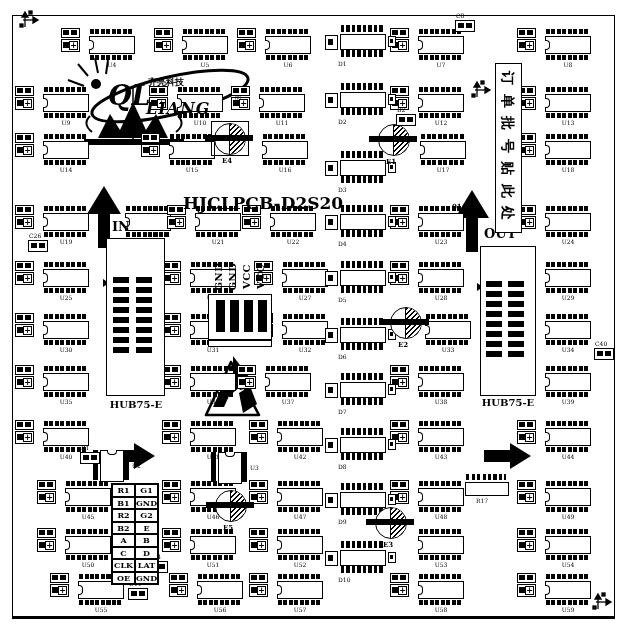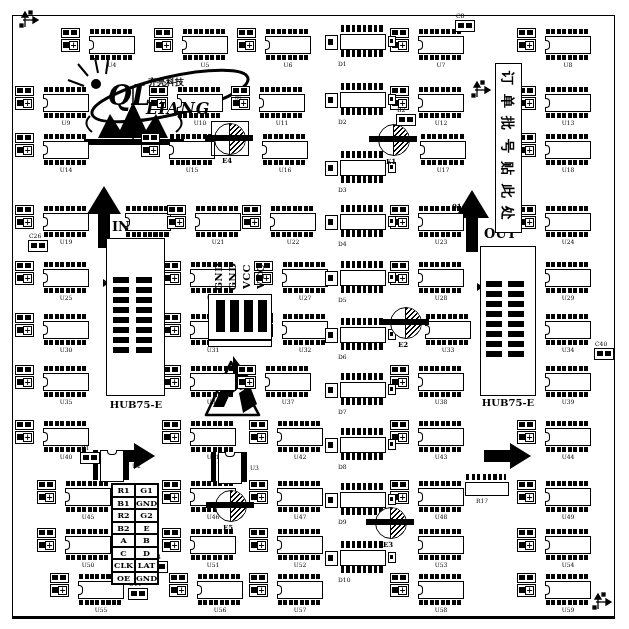--- a/index.html
+++ b/index.html
@@ -933,20 +933,21 @@
         <span class="pad" style="left:2px;top:2px"></span>
         <span class="pad" style="left:10px;top:2px"></span>
       </div>
     </div>
 
   <div class="abs bigserif" style="left:108px;top:80px;font-size:27px;font-style:italic">QL</div>
   <div class="abs cn" style="left:148px;top:76px;font-size:9px">齐亮科技</div>
   <div class="abs bigserif" style="left:146px;top:99px;font-size:16px;font-style:italic;letter-spacing:1px">LIANG</div>
   <div class="abs" style="left:234px;top:94px;font-size:8px">®</div>
 
+  <div class="abs bigserif" style="left:183px;top:193px;font-size:17px">HJCLPCB-D2S20</div>
   <div class="abs ref7" style="left:452px;top:203px">01490</div>
 
   <div class="abs bigserif" style="left:112px;top:219px;font-size:13px">IN</div>
   <div class="abs" style="left:106px;top:238px;width:57px;height:156px;border:1.6px solid #000;background:#fff"></div>
   <div class="abs pincol" style="left:113px;top:277px"></div>
   <div class="abs pincol" style="left:136px;top:277px"></div>
   <div class="abs bigserif" style="left:104px;top:399px;font-size:10px;width:64px;text-align:center">HUB75-E</div>
 
   <div class="abs bigserif" style="left:484px;top:226px;font-size:13px">OUT</div>
   <div class="abs" style="left:480px;top:246px;width:54px;height:148px;border:1.6px solid #000;background:#fff"></div>

